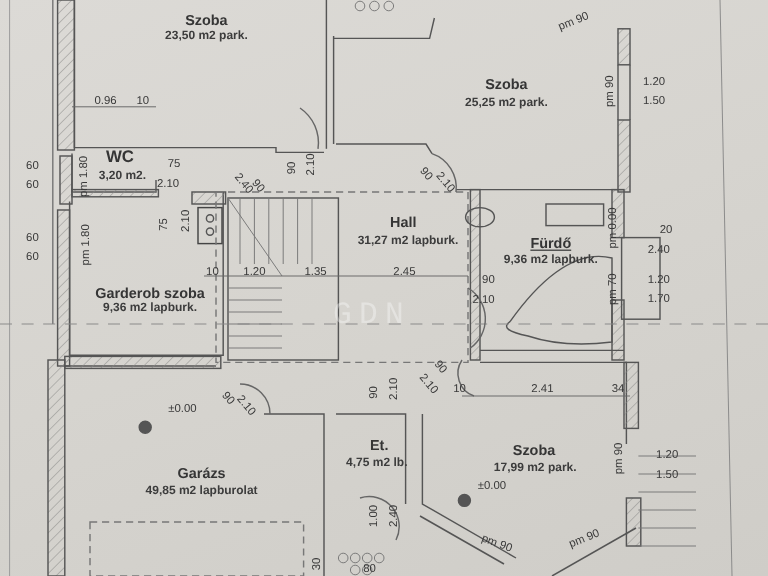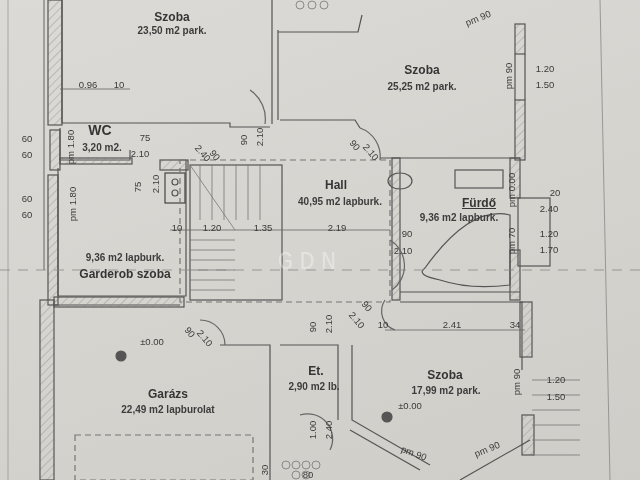--- a/index.html
+++ b/index.html
@@ -143,33 +143,33 @@
   <div class="lbl room-name" style="left:172px;top:17px;">Szoba</div>
   <div class="lbl room-area" style="left:172px;top:30px;">23,50 m2 park.</div>
 
   <div class="lbl room-name" style="left:422px;top:70px;">Szoba</div>
   <div class="lbl room-area" style="left:422px;top:86px;">25,25 m2 park.</div>
 
   <div class="lbl room-name" style="left:100px;top:130px;font-size:14px;">WC</div>
   <div class="lbl room-area" style="left:102px;top:147px;">3,20 m2.</div>
 
   <div class="lbl room-name" style="left:336px;top:185px;">Hall</div>
-  <div class="lbl room-area" style="left:340px;top:201px;">40,95 m2 lapburk.</div>
-
-  <div class="lbl room-name" style="left:479px;top:203px;text-decoration:underline;">Fürdő</div>
+  <div class="lbl room-area" style="left:340px;top:201px;">31,27 m2 lapburk.</div>
+
+  <div class="lbl room-name" style="left:459px;top:203px;text-decoration:underline;">Fürdő</div>
   <div class="lbl room-area" style="left:459px;top:217px;">9,36 m2 lapburk.</div>
 
-  <div class="lbl room-name" style="left:125px;top:244px;margin-top:30px;">Garderob szoba</div>
+  <div class="lbl room-name" style="left:125px;top:244px;">Garderob szoba</div>
   <div class="lbl room-area" style="left:125px;top:257px;">9,36 m2 lapburk.</div>
 
   <div class="lbl room-name" style="left:168px;top:394px;">Garázs</div>
-  <div class="lbl room-area" style="left:168px;top:409px;">22,49 m2 lapburolat</div>
+  <div class="lbl room-area" style="left:168px;top:409px;">49,85 m2 lapburolat</div>
 
   <div class="lbl room-name" style="left:316px;top:371px;">Et.</div>
-  <div class="lbl room-area" style="left:314px;top:386px;">2,90 m2 lb.</div>
+  <div class="lbl room-area" style="left:314px;top:386px;">4,75 m2 lb.</div>
 
   <div class="lbl room-name" style="left:445px;top:375px;">Szoba</div>
   <div class="lbl room-area" style="left:446px;top:390px;">17,99 m2 park.</div>
 
   <div class="lbl dim" style="left:152px;top:341px;">±0.00</div>
   <div class="lbl dim" style="left:410px;top:405px;">±0.00</div>
 
   <div class="lbl dim" style="left:88px;top:84px;">0.96</div>
   <div class="lbl dim" style="left:119px;top:84px;">10</div>
   <div class="lbl dim rotd3" style="left:478px;top:18px;">pm 90</div>
@@ -189,21 +189,21 @@
   <div class="lbl dim rotd" style="left:203px;top:153px;">2.40</div>
   <div class="lbl dim rotd" style="left:215px;top:155px;">90</div>
   <div class="lbl dim rot90" style="left:243px;top:140px;">90</div>
   <div class="lbl dim rot90" style="left:259px;top:137px;">2.10</div>
   <div class="lbl dim rotd" style="left:355px;top:145px;">90</div>
   <div class="lbl dim rotd" style="left:371px;top:152px;">2.10</div>
   <div class="lbl dim rot90" style="left:72px;top:204px;">pm 1.80</div>
   <div class="lbl dim" style="left:177px;top:227px;">10</div>
   <div class="lbl dim" style="left:212px;top:227px;">1.20</div>
   <div class="lbl dim" style="left:263px;top:227px;">1.35</div>
-  <div class="lbl dim" style="left:337px;top:227px;">2.19</div>
+  <div class="lbl dim" style="left:337px;top:227px;">2.45</div>
   <div class="lbl dim" style="left:407px;top:233px;">90</div>
   <div class="lbl dim" style="left:403px;top:250px;">2.10</div>
   <div class="lbl dim" style="left:555px;top:192px;">20</div>
   <div class="lbl dim" style="left:549px;top:208px;">2.40</div>
   <div class="lbl dim rot90" style="left:511px;top:190px;">pm 0.00</div>
   <div class="lbl dim rot90" style="left:511px;top:241px;">pm 70</div>
   <div class="lbl dim" style="left:549px;top:233px;">1.20</div>
   <div class="lbl dim" style="left:549px;top:249px;text-align:right;">1.70</div>
 
   <div class="lbl dim rotd" style="left:190px;top:332px;">90</div>

